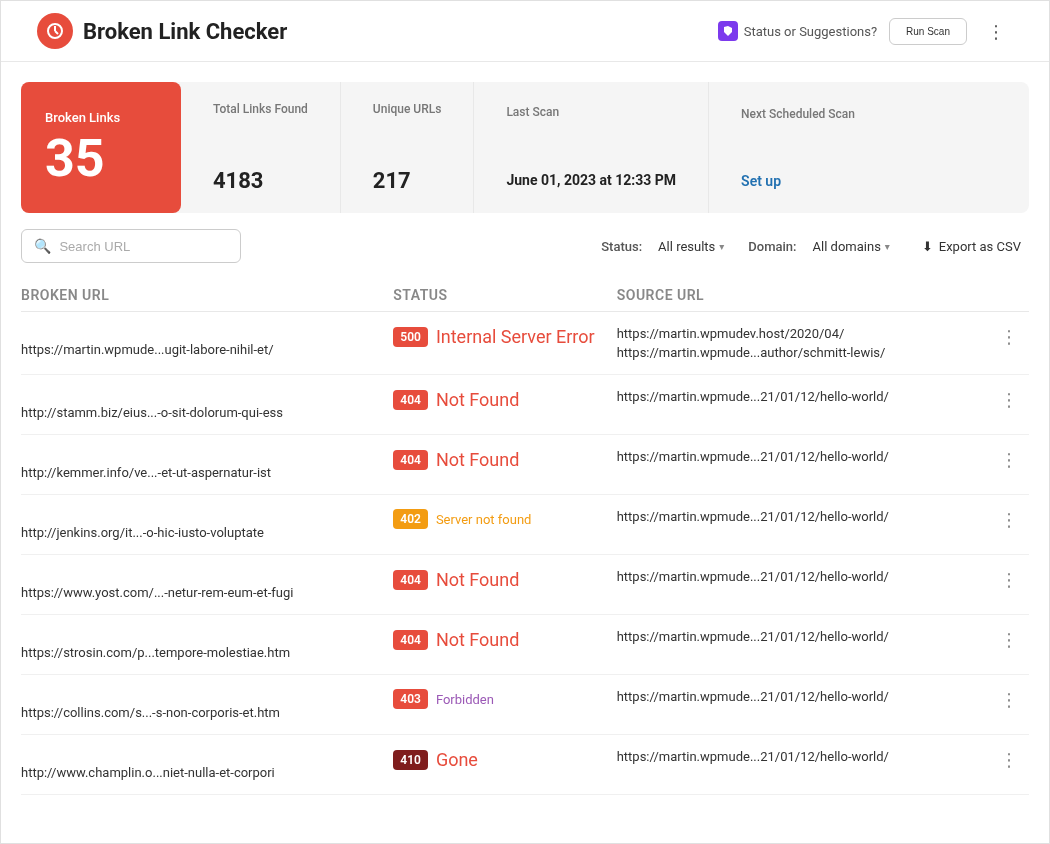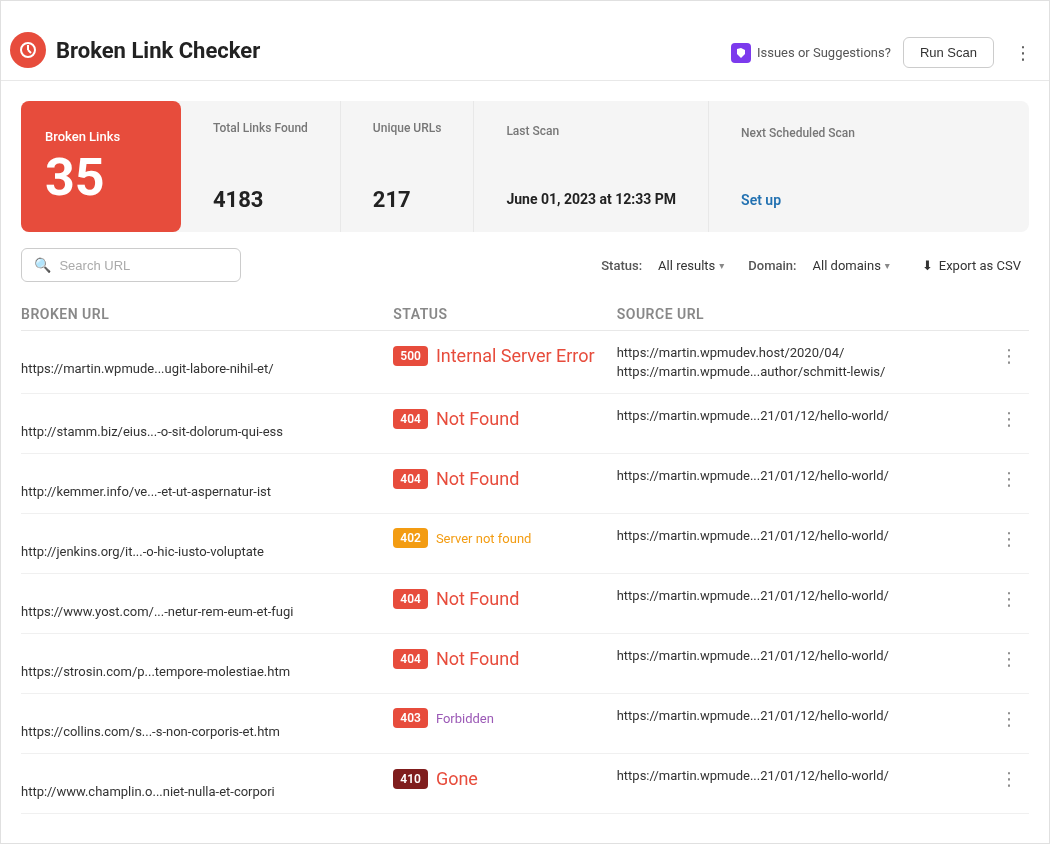--- a/index.html
+++ b/index.html
@@ -1,28 +1,28 @@
 <!DOCTYPE html>
 <html><head>
   <meta charset="utf-8">
   <style>
     * { box-sizing: border-box; margin: 0; padding: 0; }
     body { font-family: -apple-system, BlinkMacSystemFont, 'Segoe UI', Roboto, sans-serif; background: #fff; color: #333; font-size: 14px; }
     
     .app-container { max-width: 1050px; margin: 0 auto; border: 1px solid #e0e0e0; min-height: 844px; background: #fff; }
     
     
-    .header { display: flex; align-items: flex-end; padding: 12px 9px; border-bottom: 1px solid #e8e8e8; margin-top: 19px; }
+    .header { display: flex; align-items: center; padding: 12px 36px; border-bottom: 1px solid #e8e8e8; }
     .header-logo { display: flex; align-items: center; gap: 10px; flex: 1; }
     .logo-icon { width: 36px; height: 36px; background: #e74c3c; border-radius: 50%; display: flex; align-items: center; justify-content: center; color: white; font-size: 16px; font-weight: bold; }
     .header-title { font-size: 22px; font-weight: 700; color: #222; }
     .header-actions { display: flex; align-items: center; gap: 12px; }
     .issues-link { display: flex; align-items: center; gap: 6px; color: #555; font-size: 13px; cursor: pointer; }
     .issues-icon { width: 20px; height: 20px; background: #7c3aed; border-radius: 4px; display: flex; align-items: center; justify-content: center; color: white; font-size: 10px; }
-    .run-scan-btn { background: #fff; border: 1px solid #ccc; border-radius: 6px; padding: 7px 16px; font-size: 13px; cursor: pointer; color: #333; font-weight: 500; }
+    .run-scan-btn { background: #fff; border: 1px solid #ccc; border-radius: 6px; padding: 7px 16px; font-size: 10px; cursor: pointer; color: #333; font-weight: 500; }
     .menu-dots { cursor: pointer; padding: 4px 8px; font-size: 18px; color: #555; }
 
     
     .stats-bar { background: #f5f5f5; margin: 20px 20px 0 20px; border-radius: 8px; display: flex; align-items: stretch; }
     .broken-links-card { background: #e74c3c; border-radius: 8px; padding: 20px 24px; color: white; min-width: 160px; display: flex; flex-direction: column; justify-content: center; }
     .broken-links-label { font-size: 13px; font-weight: 500; margin-bottom: 8px; }
     .broken-links-count { font-size: 52px; font-weight: 700; line-height: 1; }
     .stats-items { display: flex; flex: 1; }
     .stat-item { padding: 20px 32px; display: flex; flex-direction: column; justify-content: center; border-right: 1px solid #e8e8e8; gap: 44px; }
     .stat-item:last-child { border-right: none; }
@@ -81,21 +81,21 @@
       </div>
       <span class="header-title">Broken Link Checker</span>
     </div>
     <div class="header-actions">
       <div class="issues-link">
         <div class="issues-icon">
           <svg width="12" height="12" viewBox="0 0 12 12" fill="white">
             <path d="M2 2 L6 1 L10 3 L10 7 L6 11 L2 7 Z"></path>
           </svg>
         </div>
-        <span>Issues or Suggestions?</span>
+        <span>Status or Suggestions?</span>
       </div>
       <button class="run-scan-btn">Run Scan</button>
       <span class="menu-dots">⋮</span>
     </div>
   </div>
 
   <div class="stats-bar">
     <div class="broken-links-card">
       <div class="broken-links-label">Broken Links</div>
       <div class="broken-links-count">35</div>

